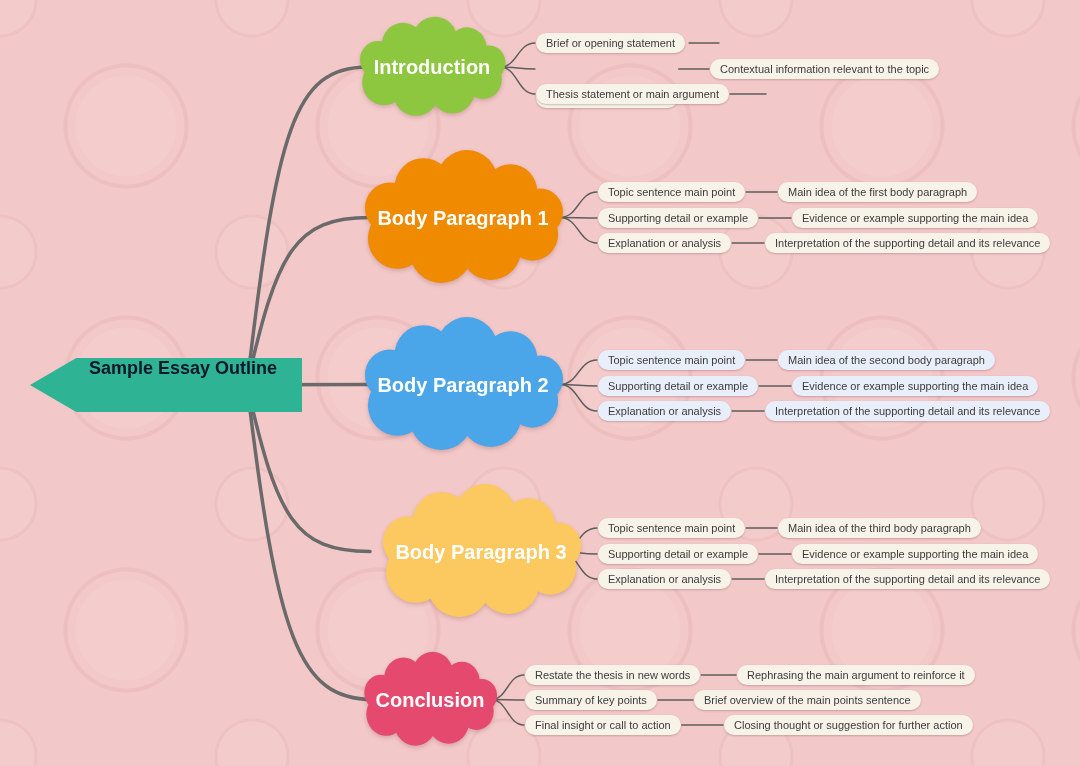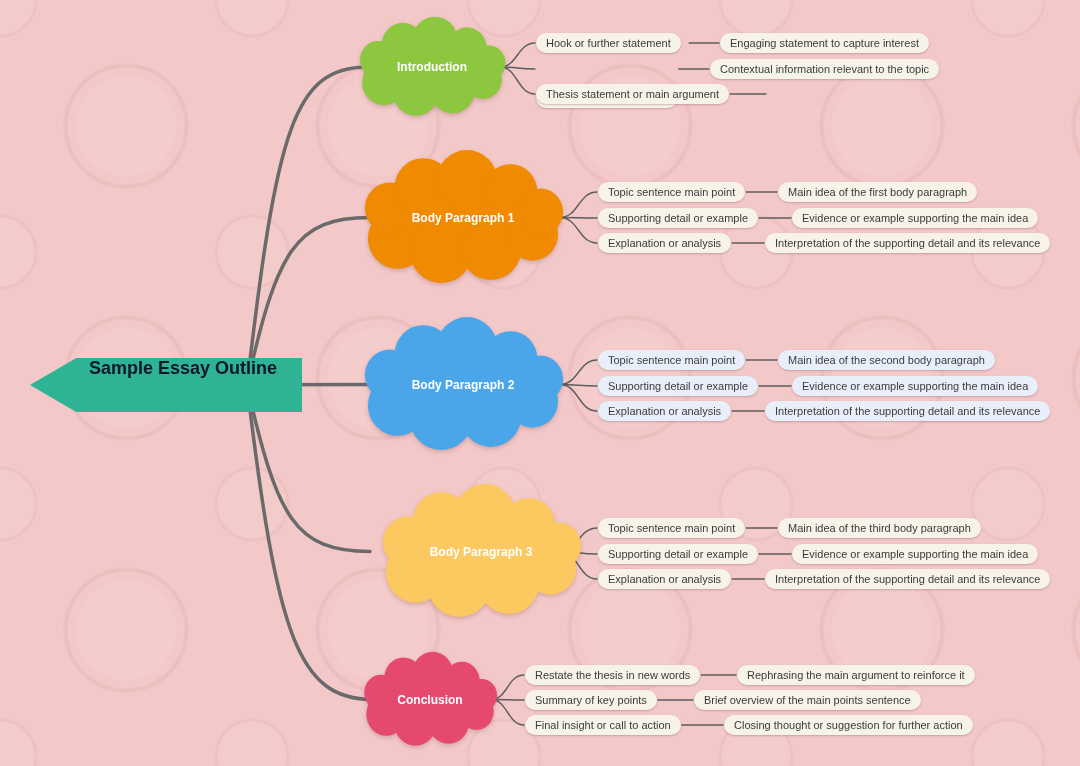--- a/index.html
+++ b/index.html
@@ -20,21 +20,21 @@
     clip-path:polygon(0 50%, 17% 0, 100% 0, 100% 100%, 17% 100%);
     color:#0f172a;font-weight:bold;font-size:18px;
     padding-left:34px;box-sizing:border-box;
     filter:drop-shadow(0 2px 2px rgba(120,60,60,0.25));
   }
   .cloud{position:absolute;z-index:2;}
   .cloud svg{position:absolute;left:0;top:0;width:100%;height:100%;
     filter:drop-shadow(0 2px 2px rgba(120,60,60,0.25));}
   .cloud-label{
     position:absolute;left:0;right:0;top:50%;transform:translateY(-50%);
-    text-align:center;color:#ffffff;font-weight:bold;font-size:12px;
+    text-align:center;color:#ffffff;font-weight:bold;font-size:20px;
   }
   .pill{
     position:absolute;z-index:2;height:20px;line-height:20px;
     padding:0 10px;border-radius:10px;white-space:nowrap;
     font-size:11px;color:#3b3b3b;background:#f7f3e9;
     box-shadow:0 1px 2px rgba(110,60,60,0.30);
   }
   .hidden-defs{position:absolute;width:0;height:0;overflow:hidden;}
 </style>
 </head>
@@ -100,22 +100,21 @@
   <div class="node root" id="root-node" style="left: 30px; top: 358px; width: 272px; height: 54px; background: rgb(46, 179, 148);">
     <span>Sample Essay Outline</span>
   </div>
 
   <div class="cloud" id="cloud-0" style="left:352px;top:16px;width:160px;height:102px;">
     <svg viewBox="0 0 220 135" preserveAspectRatio="none" style="fill: rgb(141, 198, 63);">
         <use href="#cloudShape"></use>
       </svg>
     <span class="cloud-label">Introduction</span>
   </div>
-  <div class="pill" id="pill-0-0" style="left: 536px; top: 33px; background: rgb(247, 243, 233);">Hook or further statement</div>
-  <div class="pill" id="leaf-0-0" style="left: 720px; top: 33px; background: rgb(247, 243, 233);">Engaging statement to capture interest</div>
+  <div class="pill" id="pill-0-0" style="left: 536px; top: 33px; background: rgb(247, 243, 233);">Brief or opening statement</div>
   <div class="pill" id="pill-0-1" style="left: 536px; top: 59px; background: rgb(247, 243, 233); margin-top: 29px;">Brief background/context</div>
   <div class="pill" id="leaf-0-1" style="left: 710px; top: 59px; background: rgb(247, 243, 233);">Contextual information relevant to the topic</div>
   <div class="pill" id="pill-0-2" style="left: 536px; top: 84px; background: rgb(247, 243, 233);">Thesis statement or main argument</div>
 
   <div class="cloud" id="cloud-1" style="left:354px;top:149px;width:218px;height:137px;">
     <svg viewBox="0 0 220 135" preserveAspectRatio="none" style="fill: rgb(240, 138, 0);">
         <use href="#cloudShape"></use>
       </svg>
     <span class="cloud-label">Body Paragraph 1</span>
   </div>

